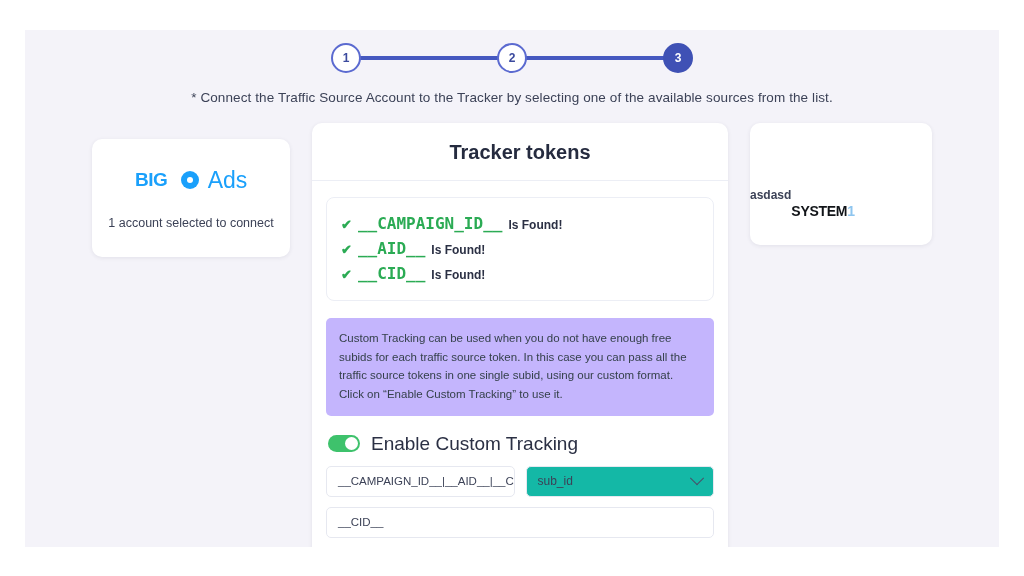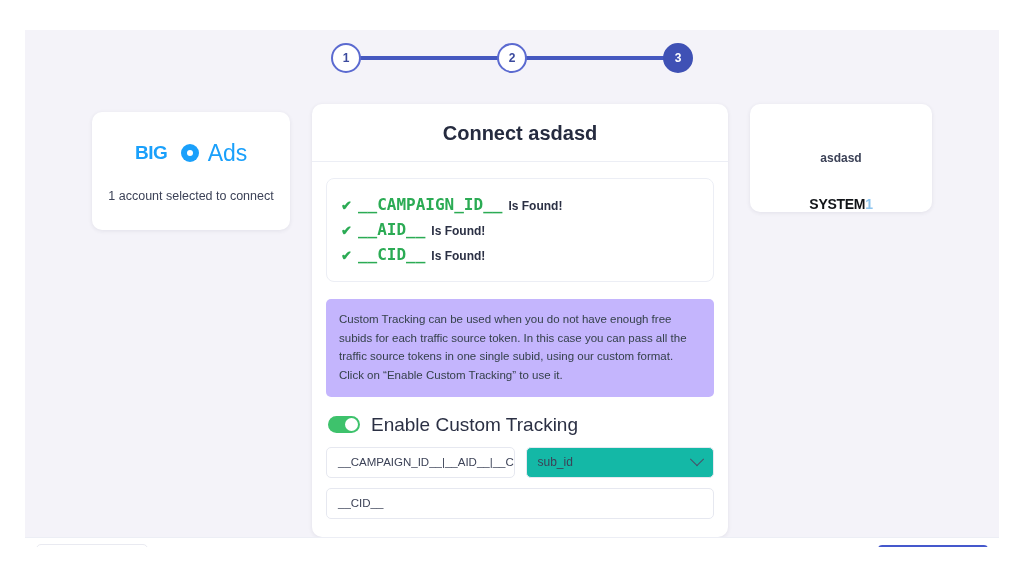--- a/index.html
+++ b/index.html
@@ -97,21 +97,21 @@
 
   
   .source-card {
     width: 198px;
     height: 118px;
     display: flex;
     flex-direction: column;
     align-items: center;
     justify-content: center;
     flex: 0 0 auto;
-    margin-top: 8px;
+    margin-top: 16px;
   }
   .bigo-logo {
     font-size: 23px;
     font-weight: 700;
     color: #1aa0fb;
     letter-spacing: -0.5px;
     display: flex;
     align-items: center;
     gap: 5px;
     margin-bottom: 22px;
@@ -257,28 +257,27 @@
     height: 9px;
     border-right: 1.6px solid #4a5068;
     border-bottom: 1.6px solid #4a5068;
     transform: rotate(45deg) translate(-2px,-2px);
     flex: 0 0 auto;
   }
 
   
   .tracker-card {
     width: 182px;
-    height: 108px;
-    flex: 0 0 auto;
-    display: flex;
-    flex-direction: column;
+    height: 122px;
+    flex: 0 0 auto;
+    display: flex;
+    flex-direction: row;
     align-items: center;
     padding-top: 22px;
     box-sizing: border-box;
-    justify-content: flex-end;
   }
   .tracker-name {
     font-size: 12px;
     font-weight: 700;
     color: #3c4257;
   }
   .system1-logo {
     margin-top: 31px;
     font-size: 14px;
     font-weight: 700;
@@ -342,39 +341,40 @@
       <div class="step-circle done">
         <span>2</span>
       </div>
       <div class="step-bar"></div>
       <div class="step-circle active">
         <span>3</span>
       </div>
     </div>
   </div>
 
+  <div class="subtitle">* Connect the Traffic Source Account to the Tracker by selecting one of the available sources from the list.</div>
 
   <div class="columns">
 
     <div class="card source-card">
       <div class="bigo-logo">
         <span class="bigo-mark">
           <svg width="68" height="22" viewBox="0 0 68 22">
             <text x="0" y="17" font-family="Liberation Sans, sans-serif" font-size="19" font-weight="bold" fill="#1aa0fb" letter-spacing="-0.5">BIG</text>
             <circle cx="55" cy="11" r="9" fill="#1aa0fb"></circle>
             <circle cx="55" cy="11" r="3" fill="#ffffff"></circle>
           </svg>
         </span>
         <span class="ads">Ads</span>
       </div>
       <div class="source-sub">1 account selected to connect</div>
     </div>
 
     <div class="card tokens-card">
-      <div class="tokens-head">Connect asdasd</div>
+      <div class="tokens-head">Tracker tokens</div>
       <div class="tokens-body">
 
         <div class="token-list">
           <div class="token-row">
             <span class="check">✔</span>
             <span class="token-name">__CAMPAIGN_ID__</span>
             <span class="token-status">Is Found!</span>
           </div>
           <div class="token-row">
             <span class="check">✔</span>

